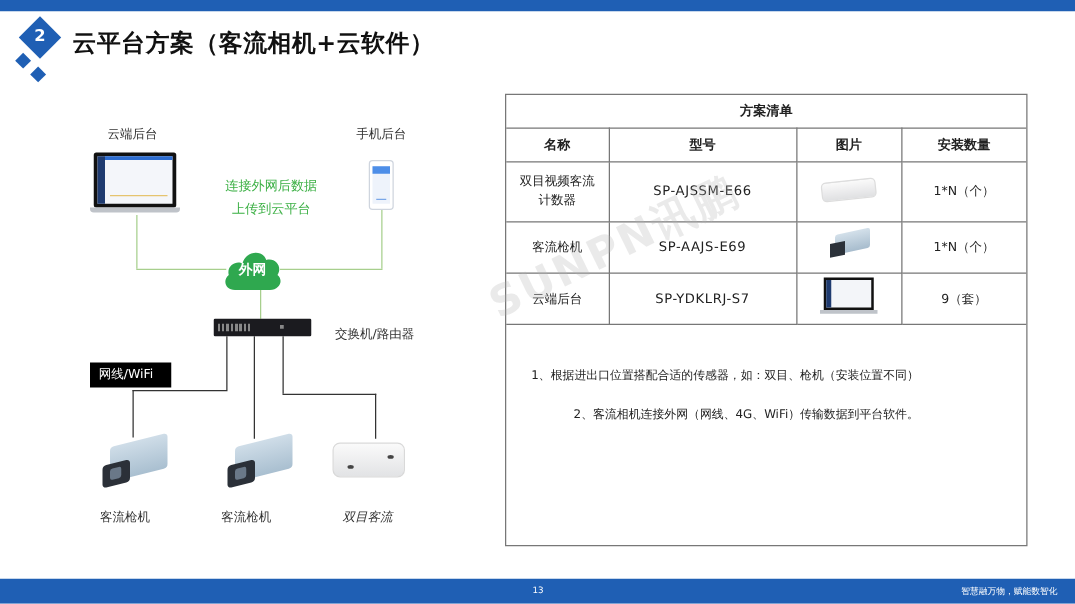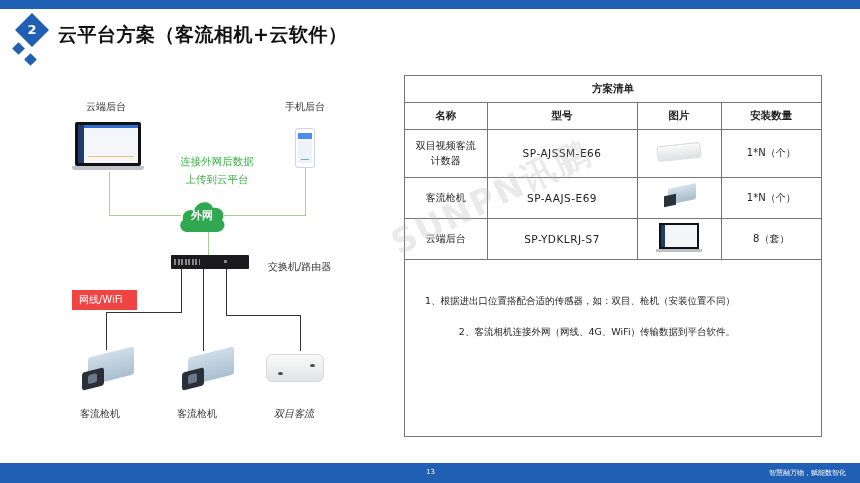--- a/index.html
+++ b/index.html
@@ -11,21 +11,21 @@
   .bottombar .slogan { position: absolute; right: 14px; top: 5px; }
 
   .diamond { position: absolute; background: #1f5fb4; transform: rotate(45deg); }
   .d-big { left: 20px; top: 18px; width: 24px; height: 24px; }
   .d-num { position: absolute; left: 20px; top: 18px; width: 24px; height: 24px; color: #fff; font-weight: bold; font-size: 13px; text-align: center; line-height: 24px; }
   .d-s1 { left: 14px; top: 44px; width: 9px; height: 9px; }
   .d-s2 { left: 26px; top: 55px; width: 9px; height: 9px; }
   .title { position: absolute; left: 58px; top: 22px; font-size: 19px; font-weight: bold; color: #111; letter-spacing: 0.5px; }
 
   .lbl { position: absolute; font-size: 10px; color: #333; }
-  .green-text { position: absolute; font-size: 10.5px; color: #3cb045; text-align: center; line-height: 18px; margin-top: 12px; }
+  .green-text { position: absolute; font-size: 10.5px; color: #3cb045; text-align: center; line-height: 18px; }
   .line { position: absolute; background: #a7cf8d; }
   .dline { position: absolute; background: #333; }
 
   
   .laptop { position: absolute; left: 72px; top: 122px; width: 72px; height: 50px; }
   .laptop .screen { position: absolute; left: 3px; top: 0; width: 66px; height: 44px; background: #111; border-radius: 2px; }
   .laptop .screen .inner { position: absolute; left: 3px; top: 3px; right: 3px; bottom: 3px; background: #f4f6fa; }
   .laptop .screen .inner .side { position: absolute; left: 0; top: 0; bottom: 0; width: 6px; background: #1f3b70; }
   .laptop .screen .inner .bar { position: absolute; left: 6px; top: 0; right: 0; height: 3px; background: #2e6dd1; }
   .laptop .screen .inner .chart { position: absolute; left: 10px; right: 4px; bottom: 6px; height: 1px; background: #e5c46f; }
@@ -39,21 +39,21 @@
 
   
   .cloud { position: absolute; left: 178px; top: 196px; width: 48px; height: 38px; }
   .cloud-text { position: absolute; left: 178px; top: 208px; width: 48px; text-align: center; color: #fff; font-weight: bold; font-size: 11px; }
 
   
   .switch { position: absolute; left: 171px; top: 255px; width: 78px; height: 14px; background: #1b1b1f; border-radius: 1px; }
   .switch .ports { position: absolute; left: 3px; top: 4px; width: 26px; height: 6px; background: repeating-linear-gradient(90deg, #888 0 2px, #1b1b1f 2px 3.5px); }
   .switch .led { position: absolute; left: 53px; top: 5px; width: 3px; height: 3px; background: #888; }
 
-  .wifi-box { position: absolute; left: 72px; top: 290px; width: 65px; height: 20px; background: #ef4444; color: #fff; font-size: 10px; line-height: 20px; padding-left: 7px; }
+  .wifi-box { position: absolute; left: 72px; top: 290px; width: 65px; height: 20px; background: #000000; color: #fff; font-size: 10px; line-height: 20px; padding-left: 7px; }
 
   
   .cam { position: absolute; width: 58px; height: 42px; }
   .cam .body { position: absolute; left: 10px; top: 4px; width: 46px; height: 28px; background: linear-gradient(180deg,#cfdde8,#a9bfd0); border-radius: 3px; transform: skewY(-14deg); }
   .cam .lens { position: absolute; left: 4px; top: 22px; width: 22px; height: 18px; background: #2b3038; border-radius: 3px; transform: skewY(-14deg); }
   .cam .lens i { position: absolute; left: 6px; top: 4px; width: 9px; height: 9px; background: #6a7888; border-radius: 2px; }
 
   .dual { position: absolute; left: 266px; top: 350px; width: 58px; height: 34px; }
   .dual .box { position: absolute; left: 0; top: 4px; width: 58px; height: 28px; background: linear-gradient(180deg,#fafafa,#e2e3e5); border: 1px solid #d9d9d9; border-radius: 6px; }
   .dual .e1 { position: absolute; left: 12px; top: 22px; width: 5px; height: 3px; background: #444; border-radius: 50%; }
@@ -194,21 +194,21 @@
       <td class="model">SP-AAJS-E69</td>
       <td><span class="thumb thumb-cam"><span class="b"></span><span class="l"></span></span></td>
       <td>1*N（个）</td>
     </tr>
     <tr>
       <td>云端后台</td>
       <td class="model">SP-YDKLRJ-S7</td>
       <td><span class="thumb thumb-lap"><span class="s">
                 <i></i>
               </span><span class="k"></span></span></td>
-      <td>8（套）</td>
+      <td>9（套）</td>
     </tr>
   </tbody>
     </table>
   <div class="notes">
     <p>1、根据进出口位置搭配合适的传感器，如：双目、枪机（安装位置不同）</p>
     <p>2、客流相机连接外网（网线、4G、WiFi）传输数据到平台软件。</p>
   </div>
 </div>
 
 <div class="watermark">SUNPN讯鹏</div>

